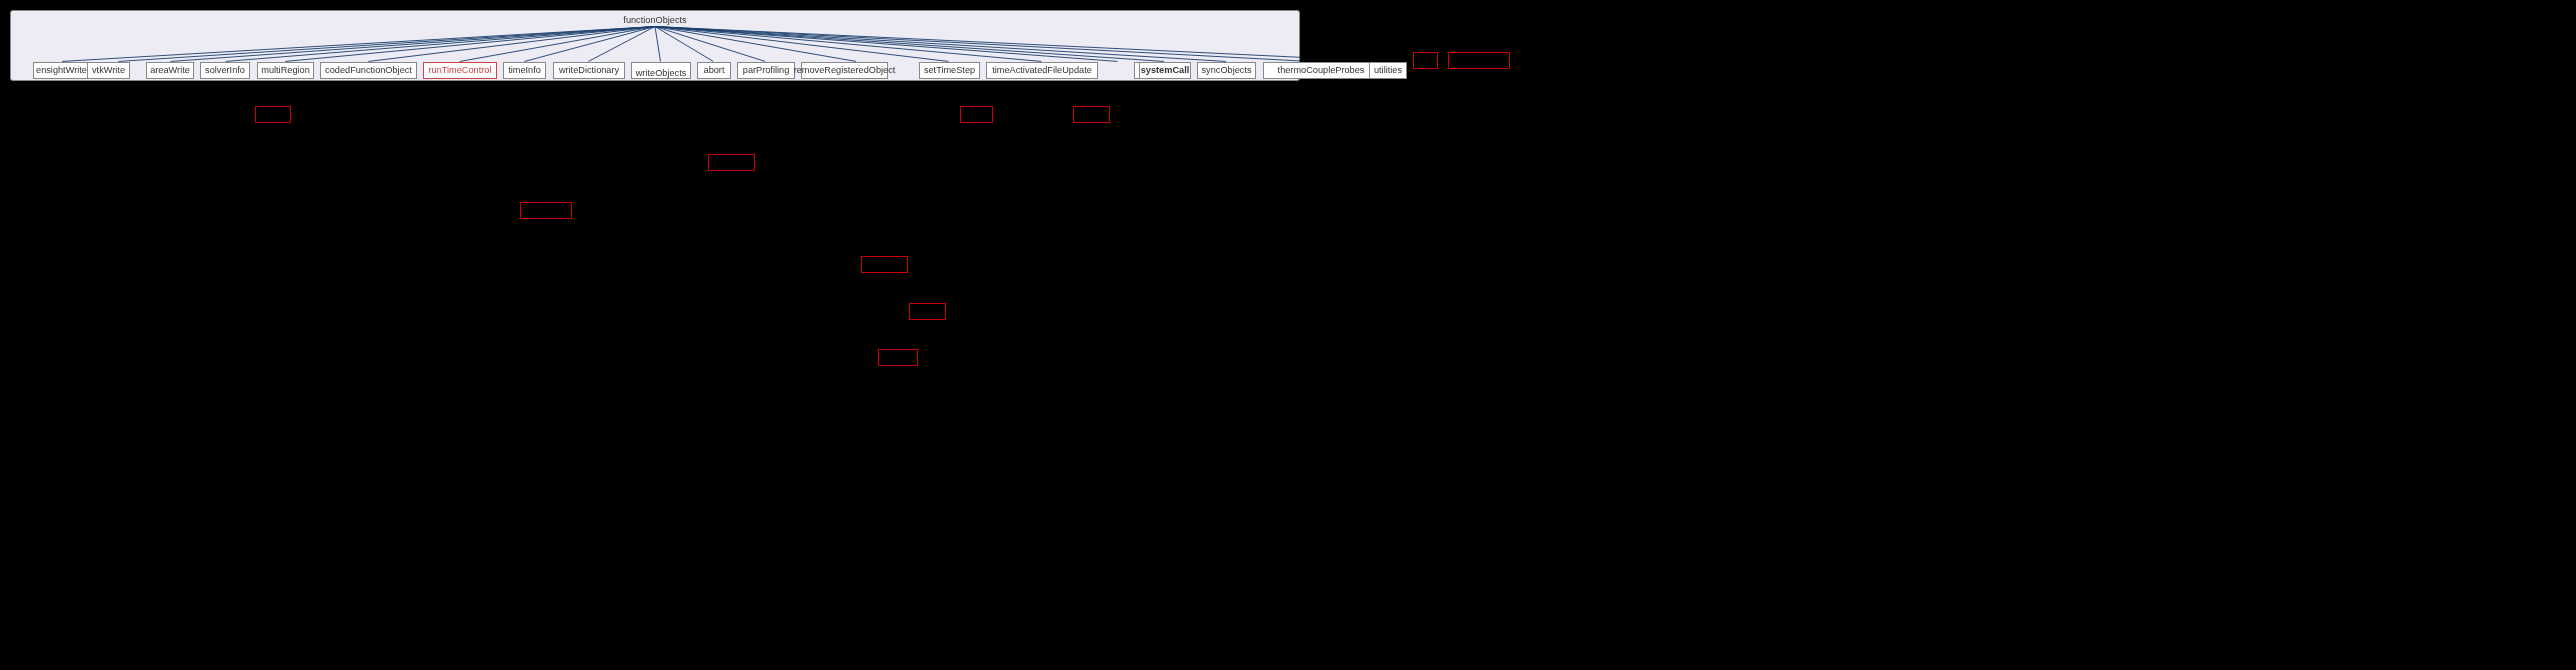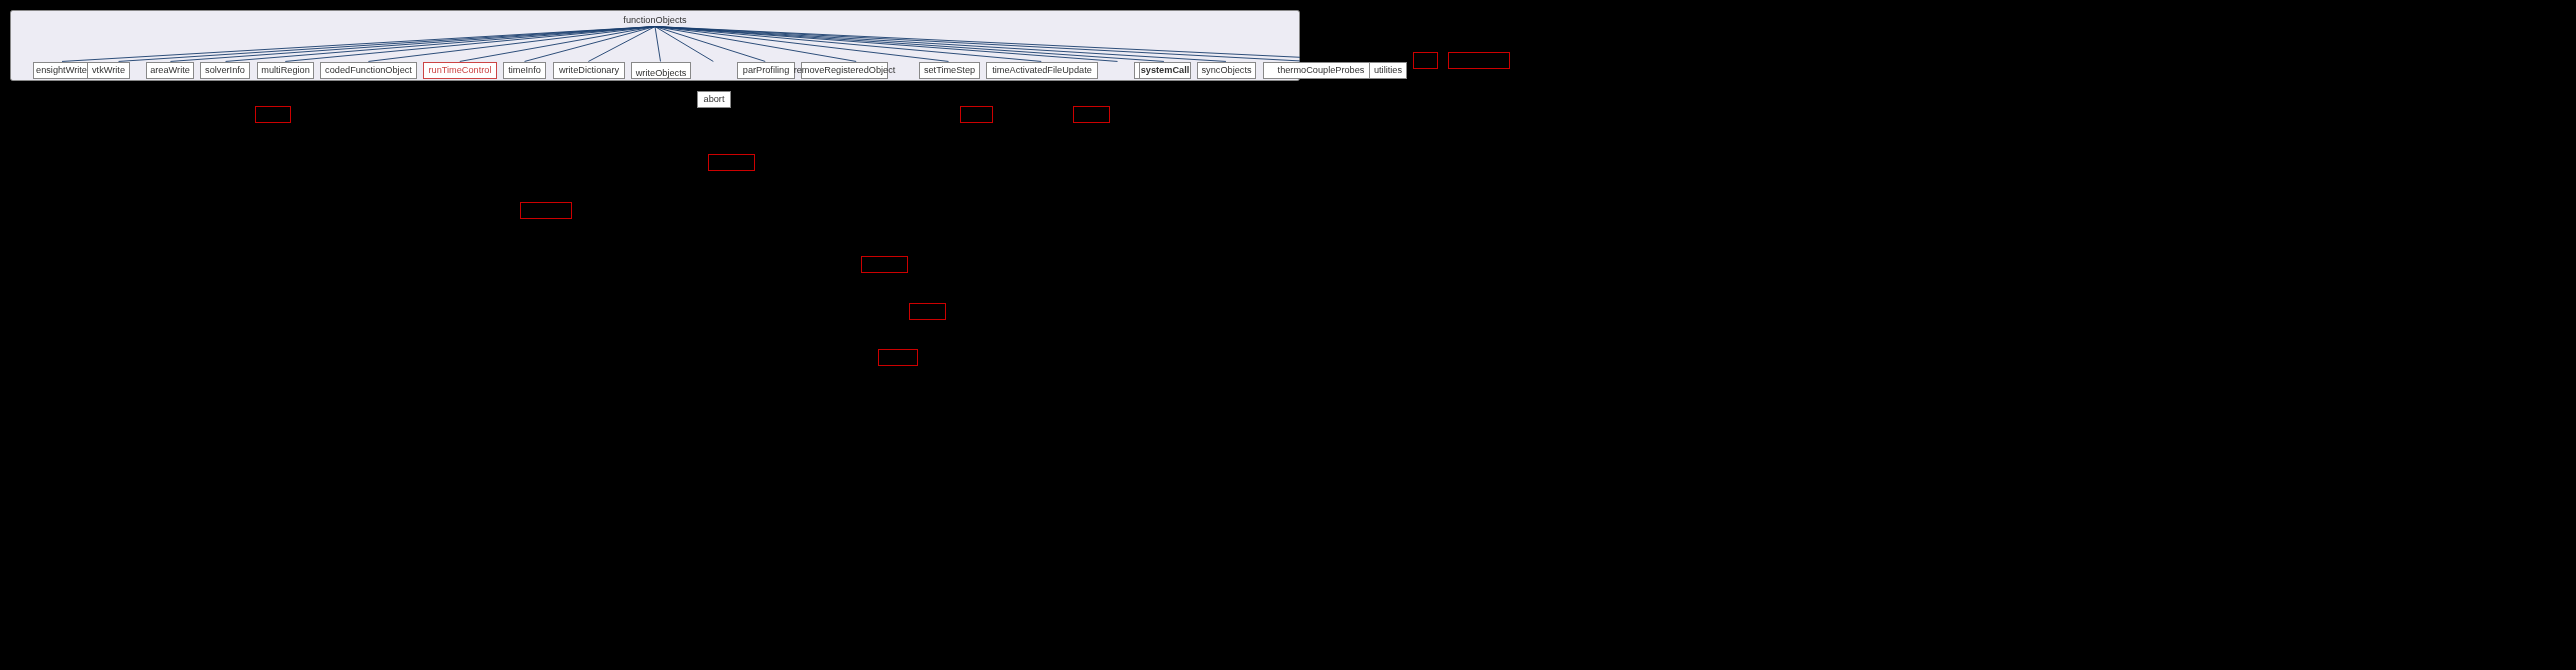--- a/index.html
+++ b/index.html
@@ -117,21 +117,21 @@
     </div>
     <div class="node-box" style="left: 503px; top: 62px; width: 43px;">
       <span>timeInfo</span>
     </div>
     <div class="node-box" style="left: 553px; top: 62px; width: 72px;">
       <span>writeDictionary</span>
     </div>
     <div class="node-box" style="left: 631px; top: 62px; width: 60px; align-items: flex-end;">
       <span>writeObjects</span>
     </div>
-    <div class="node-box" style="left: 697px; top: 62px; width: 33px; margin-top: 29px;">
+    <div class="node-box" style="left: 697px; top: 62px; width: 33px;">
       <span>abort</span>
     </div>
     <div class="node-box" style="left: 737px; top: 62px; width: 58px;">
       <span>parProfiling</span>
     </div>
     <div class="node-box" style="left: 801px; top: 62px; width: 87px;">
       <span>removeRegisteredObject</span>
     </div>
     <div class="node-box" style="left: 919px; top: 62px; width: 61px;">
       <span>setTimeStep</span>

